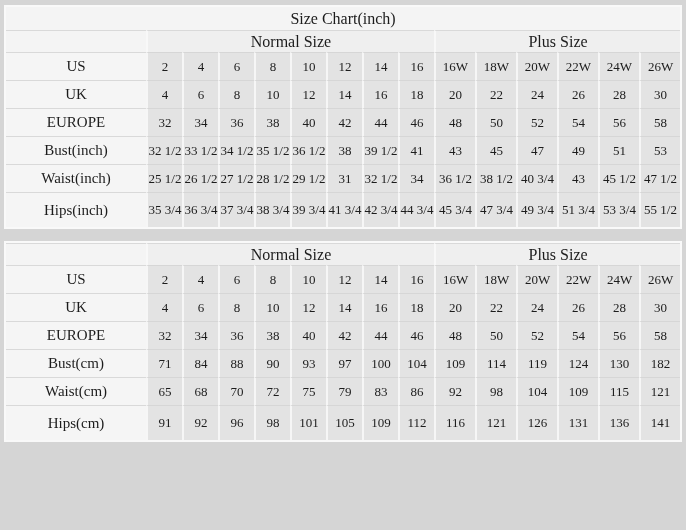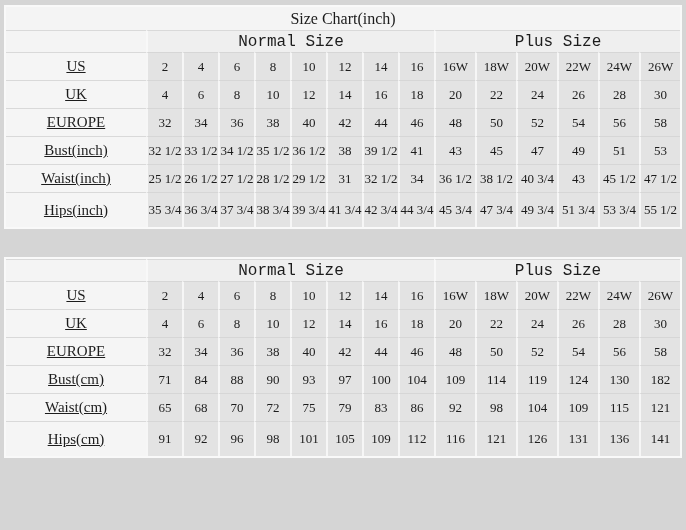--- a/index.html
+++ b/index.html
@@ -12,21 +12,21 @@
     color: #1c1c1c;
     overflow: hidden;
   }
   .page {
     box-sizing: border-box;
     width: 686px;
     height: 530px;
     padding: 5px 4px 4px 4px;
     display: flex;
     flex-direction: column;
-    gap: 28px;
+    gap: 12px;
   }
   table.size-table {
     border-collapse: separate;
     border-spacing: 0;
     table-layout: fixed;
     width: 678px;
     border: 2px solid #f9f9f9;
     background: #e3e3e3;
   }
   col.col-label  { width: 140px; }
@@ -44,31 +44,29 @@
   tr.title-row th {
     background: #f4f4f4;
     font-size: 16px;
     height: 23px;
   }
   tr.group-row th {
     background: #efefef;
     font-size: 16px;
     height: 22px;
     border-top: 1px solid #d9d9d9;
-    font-family: Liberation Mono, monospace;
   }
   tr.group-row th.stub { background: #f4f4f4; }
   tr.group-row th.group-cell { border-left: 2px solid #f8f8f8; }
   tbody tr { height: 28px; }
   tbody tr:last-child { height: 35px; }
   tbody th.row-label {
     background: #f5f5f5;
     font-size: 15px;
     border-top: 1px solid #d9d9d9;
-    text-decoration: underline;
   }
   tbody td {
     background: #e3e3e3;
     font-size: 13px;
     border-left: 2px solid #f6f6f6;
     border-top: 1px solid #d6d6d6;
   }
 </style>
 </head>
 <body>

